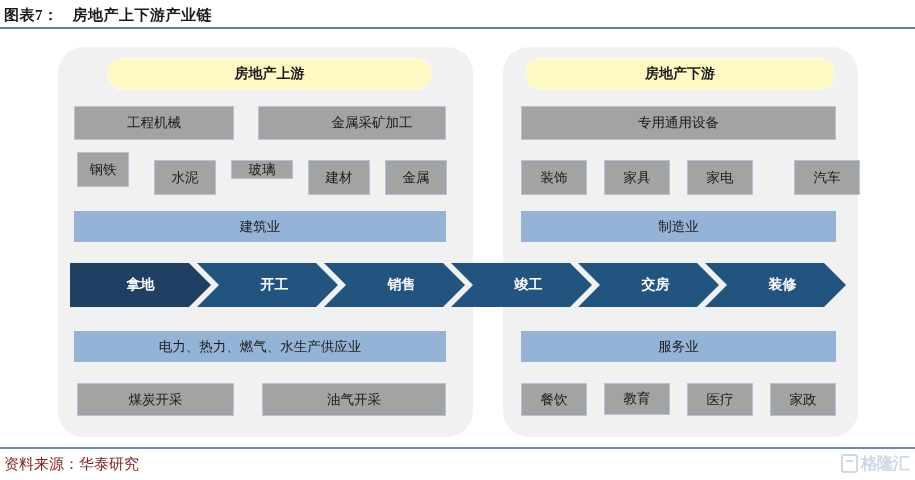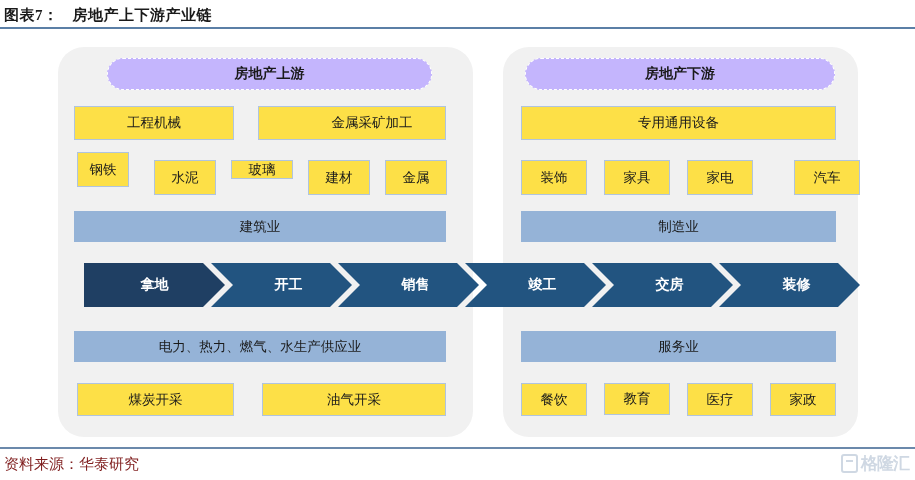--- a/index.html
+++ b/index.html
@@ -89,21 +89,21 @@
     position: absolute;
     background: #f1f1f1;
     border-radius: 26px;
   }
   #panel-up   { left: 58px;  top: 47px; width: 415px; height: 390px; }
   #panel-down { left: 503px; top: 47px; width: 355px; height: 390px; }
 
   .panel-head {
     position: absolute;
     height: 32px;
-    background: #c4b5fd;
+    background: #fef9c3;
     border: 1px dashed #ffffff;
     border-radius: 18px;
     display: flex;
     align-items: center;
     justify-content: center;
     font-size: 14px;
     font-weight: bold;
     color: #1a1a1a;
     box-sizing: border-box;
   }
@@ -115,21 +115,21 @@
     position: absolute;
     box-sizing: border-box;
     display: flex;
     align-items: center;
     justify-content: center;
     font-size: 13.5px;
     color: #1a1a1a;
     white-space: nowrap;
   }
   .box-light {
-    background: #fde047;
+    background: #a3a3a3;
     border: 1px solid #b0c4de;
     text-align: center;
   }
   .box-mid {
     background: #95b3d7;
     border: none;
     font-size: 13.5px;
   }
 
   
@@ -178,21 +178,20 @@
     display: flex;
     align-items: center;
     justify-content: center;
     color: #ffffff;
     font-size: 14px;
     font-weight: bold;
     white-space: nowrap;
     box-sizing: border-box;
     filter: drop-shadow(2px 3px 2px rgba(0,0,0,0.30));
     clip-path: polygon(0 0, calc(100% - 22px) 0, 100% 50%, calc(100% - 22px) 100%, 0 100%, 22px 50%);
-    margin-left: 14px;
   }
   .chev.first {
     clip-path: polygon(0 0, calc(100% - 22px) 0, 100% 50%, calc(100% - 22px) 100%, 0 100%);
   }
   .chev-0 { background: #1f3f63; }
   .chev-n { background: #225480; }
   .chev-pad { padding-left: 14px; }
 </style>
 </head>
 <body>

